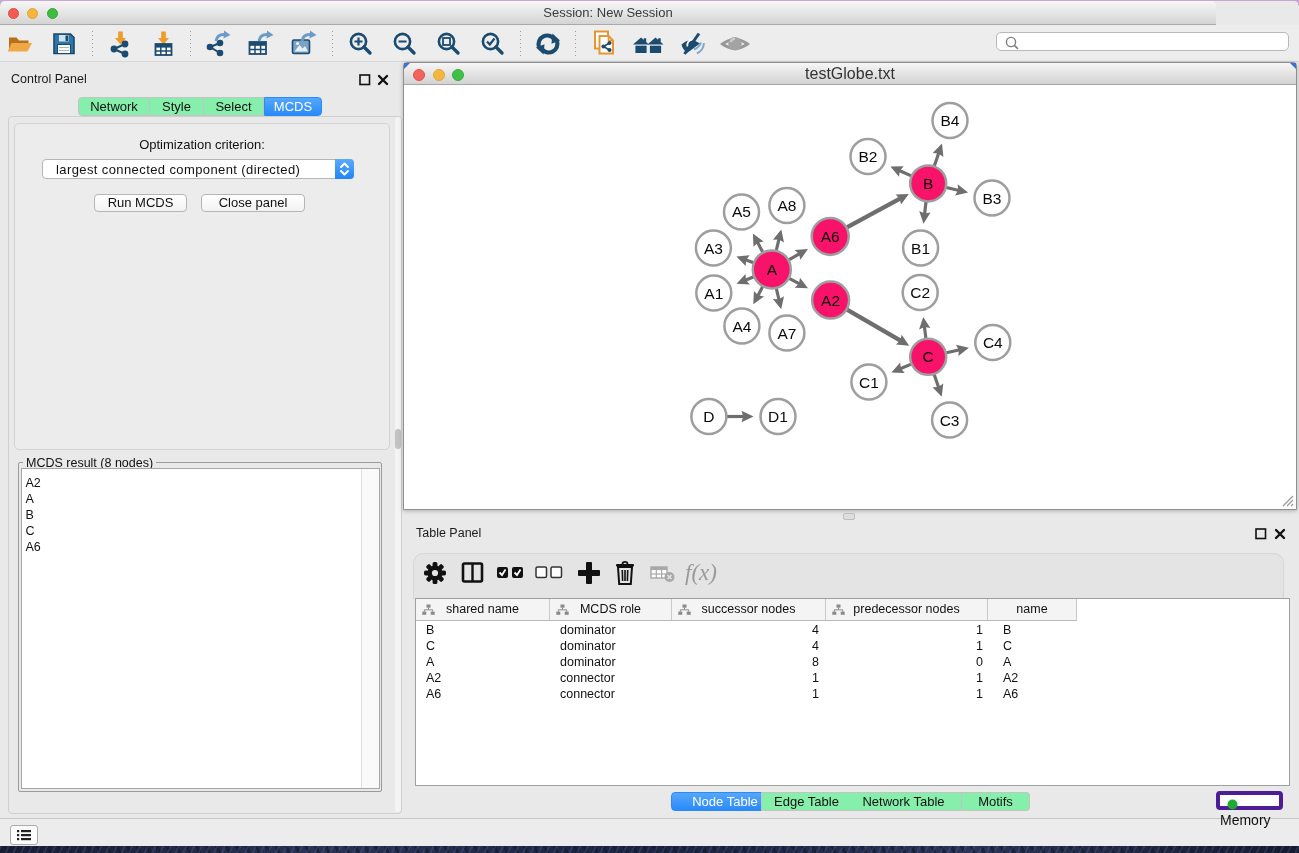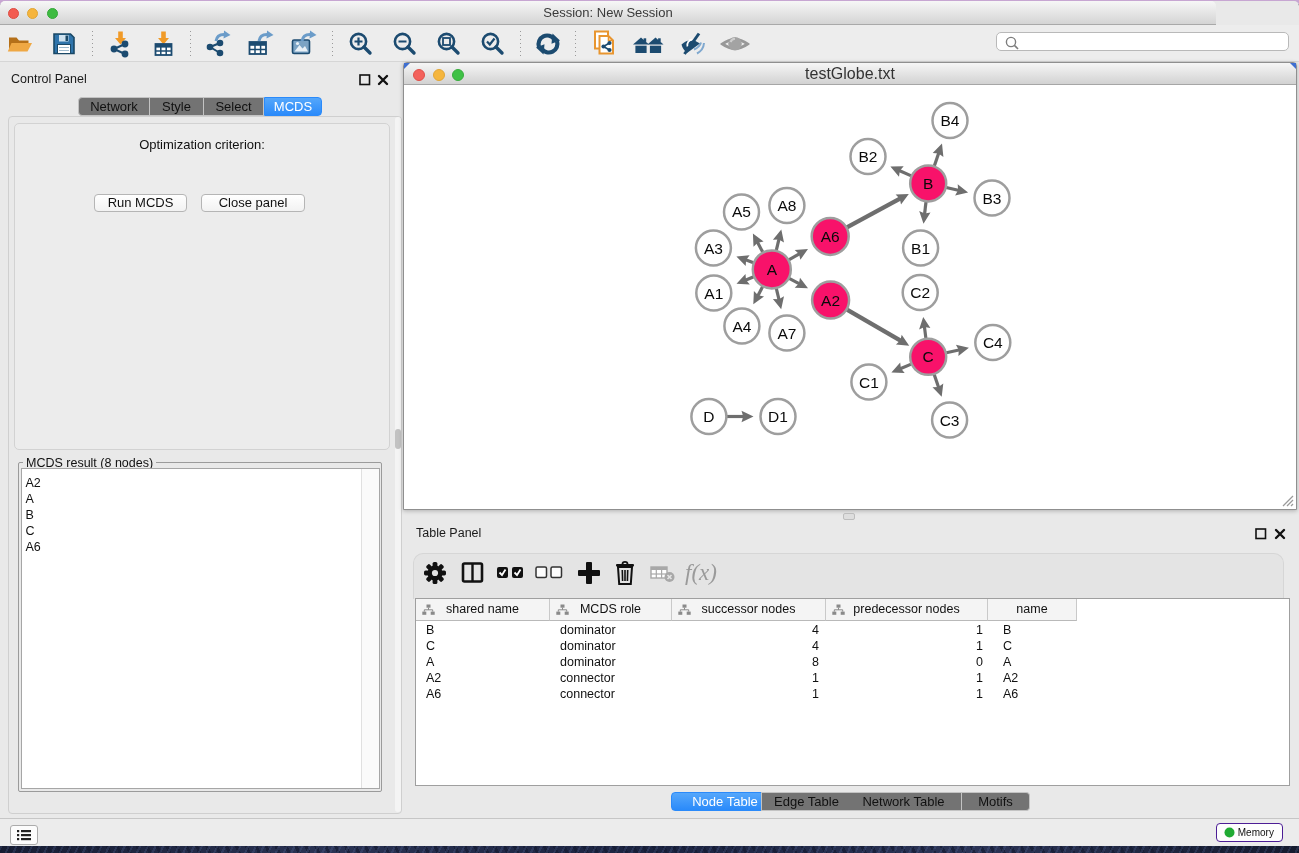--- a/index.html
+++ b/index.html
@@ -18,21 +18,21 @@
   .sep { position:absolute; top:6px; height:26px; width:1px;
     background-image:linear-gradient(#9a9a9a 25%, rgba(0,0,0,0) 0%); background-size:1px 4px; }
   .ticon { position:absolute; top:4.5px; }
   #searchbox { position:absolute; left:996px; top:7px; width:293px; height:19px; background:#fff;
     border:1px solid #b9b9b9; border-radius:5px; }
   
   #cpTitle { left:11px; top:71px; font-size:12.5px; color:#1a1a1a; }
   .pframeico { position:absolute; top:73px; }
   #cpTabs { left:78px; top:95.5px; height:19px; }
   .tab { position:absolute; top:0; height:19px; line-height:18px; text-align:center; font-size:13px;
-     background:#737373; border:1px solid #c3c3c3; color:#111; }
+     background:#86efac; border:1px solid #c3c3c3; color:#111; }
   .tabsel { background:linear-gradient(#55a7fb,#2a8afa); color:#fff; border-color:#2a8afa; }
   #cpOuter { left:8px; top:114.5px; width:394px; height:698px; background:#e9e9e9;
      border:1px solid #cfcfcf; border-radius:4px; }
   #cpScroll { left:395px; top:116px; width:6px; height:695px; background:#f4f4f4; border-radius:3px; }
   #cpThumb { left:395px; top:428px; width:6px; height:20px; background:#c2c2c2; border-radius:3px; }
   #cpInner { left:14px; top:122px; width:376px; height:327px; background:#ececec;
      border:1px solid #d2d2d2; border-radius:5px; }
   #optLabel { left:14px; top:136px; width:376px; text-align:center; font-size:13px; color:#111; }
   #cpSelect { left:42px; top:158px; width:312px; height:20px; background:#fff;
      border:1px solid #b6b6b6; border-radius:4px; }
@@ -62,22 +62,22 @@
   .th { position:absolute; top:0; height:22px; background:#f4f4f4; border-right:1px solid #c9c9c9;
      border-bottom:1px solid #b9b9b9; font-size:12.5px; color:#111; text-align:center; line-height:21px; }
   .td { position:absolute; height:16px; font-size:12.5px; color:#111; line-height:16px; }
   .thico { position:absolute; left:6px; top:5px; }
   
   #btabs { left:671px; top:791px; height:19px; }
   
   #statussep { left:0; top:816.5px; width:1299px; height:1px; background:#c6c6c6; }
   #statusbar { left:0; top:818px; width:1299px; height:28px; background:#ececec; }
   #listbtn { left:10px; top:824px; width:28px; height:20px; background:#fcfcfc; border:1px solid #ababab; border-radius:3px; }
-  #membtn { left:1216px; top:822px; width:67px; height:19px; background:#fdfdfd; border:1px solid #4c1d95;
-     border-radius:4px; font-size:10px; color:#111; line-height:17px; }
+  #membtn { left:1216px; top:790px; width:67px; height:19px; background:#fdfdfd; border:4px solid #4c1d95;
+     border-radius:4px; font-size:14px; color:#111; line-height:17px; }
   #wallpaper { left:0; top:845px; width:1299px; height:8px;
      background:
        repeating-linear-gradient(115deg, rgba(96,116,168,0.22) 0 2px, rgba(0,0,0,0) 2px 7px),
        repeating-linear-gradient(65deg, rgba(20,26,48,0.65) 0 3px, rgba(0,0,0,0) 3px 9px),
        linear-gradient(90deg,#171d33,#2a3354 25%,#1b2340 50%,#2b3456 75%,#151b2e); }
 </style>
 </head>
 <body>
 <div class="abs" id="deskTop"></div>
 <div class="abs" id="win">
@@ -223,20 +223,27 @@
     <div class="tab" style="left:0; width:72px; border-radius:4px 0 0 4px;">Network</div>
     <div class="tab" style="left:72px; width:54px; border-left:none;">Style</div>
     <div class="tab" style="left:126px; width:60px; border-left:none;">Select</div>
     <div class="tab tabsel" style="left:186px; width:58px; border-radius:0 4px 4px 0;">MCDS</div>
   </div>
   <div class="abs" id="cpOuter"></div>
   <div class="abs" id="cpScroll"></div>
   <div class="abs" id="cpThumb"></div>
   <div class="abs" id="cpInner"></div>
   <div class="abs" id="optLabel">Optimization criterion:</div>
+  <div class="abs" id="cpSelect">
+      <span>largest connected component (directed)</span>
+    <div id="cpSpin"><svg width="19" height="20">
+      <path d="M6 8 L9.5 4.5 L13 8" fill="none" stroke="#fff" stroke-width="2" stroke-linecap="round" stroke-linejoin="round"></path>
+          <path d="M6 12 L9.5 15.5 L13 12" fill="none" stroke="#fff" stroke-width="2" stroke-linecap="round" stroke-linejoin="round"></path>
+    </svg></div>
+  </div>
   <div class="btn" style="left:94px; top:193px; width:93px;">Run MCDS</div>
   <div class="btn" style="left:201px; top:193px; width:104px;">Close panel</div>
   <div class="abs" id="fieldset"></div>
   <div class="abs" id="fsLegend">MCDS result (8 nodes)</div>
   <div class="abs" id="fsList">
       <div style="padding-top:6px;">A2</div>
       <div>A</div>
       <div>B</div>
       <div>C</div>
       <div>A6</div>

